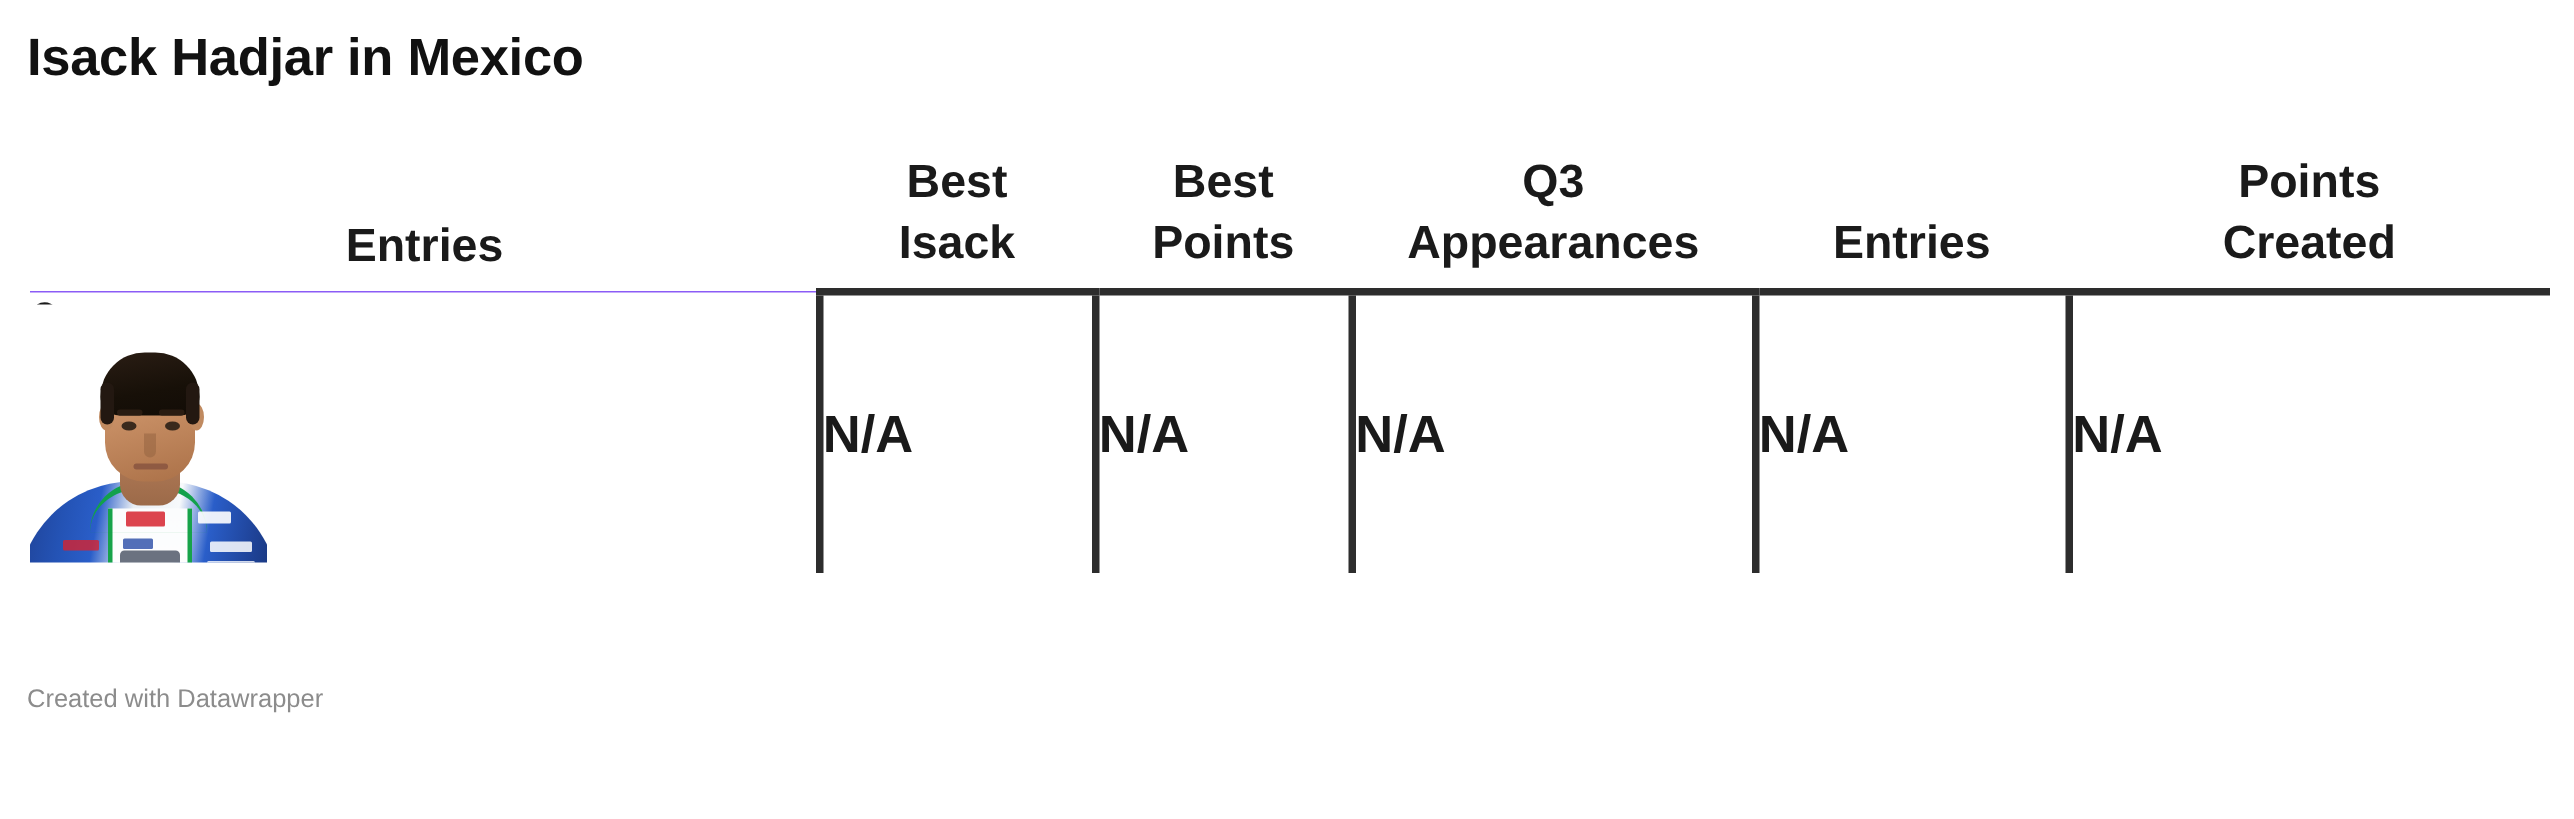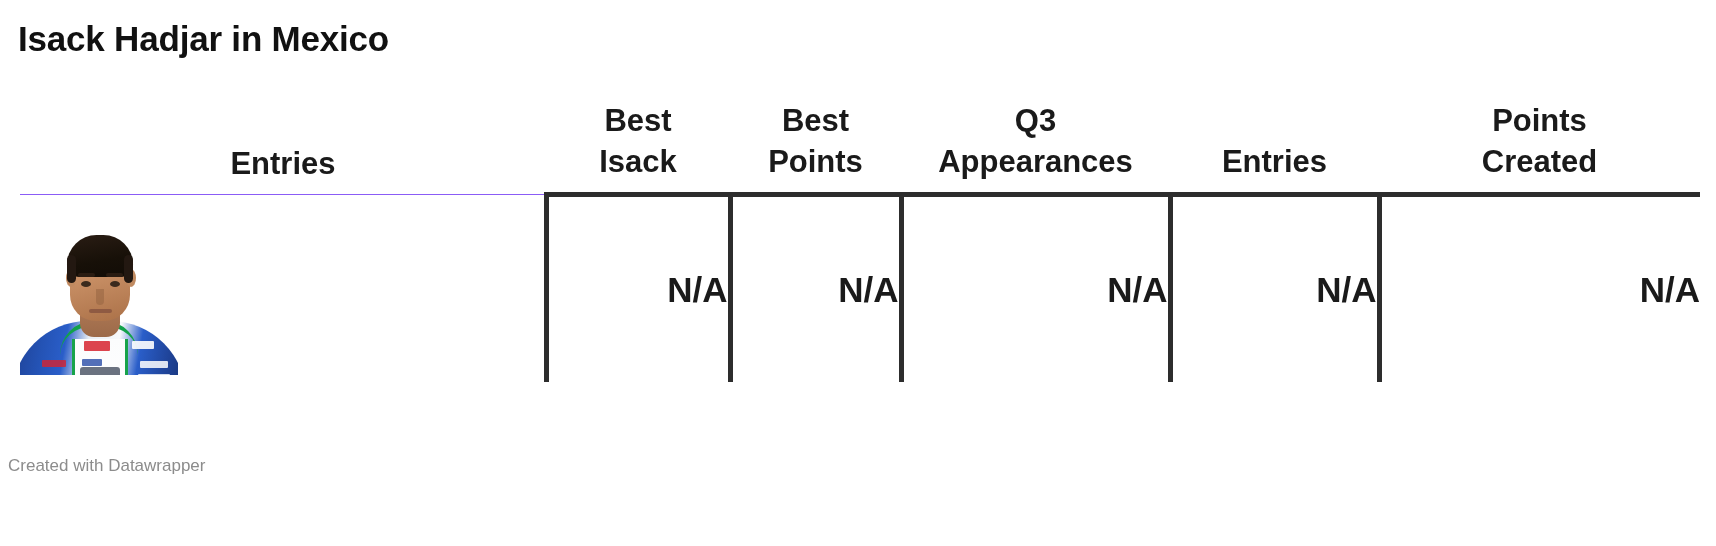--- a/index.html
+++ b/index.html
@@ -64,21 +64,21 @@
   }
 
   .stat-table thead th.col-photo {
     border-bottom: 1px solid #8b5cf6;
   }
 
   
   .stat-table tbody td {
     height: 185px;
     vertical-align: middle;
-    text-align: right;
+    text-align: left;
     font-size: 35px;
     font-weight: bold;
     color: #1a1a1a;
   }
 
   .stat-table tbody td.divider {
     border-left: 5px solid #2d2d2d;
   }
 
   .stat-table tbody td.col-photo {
@@ -237,21 +237,21 @@
     position: absolute;
     left: 69px; top: 106px;
     width: 23px; height: 4px;
     background: #8f5a42;
     border-radius: 3px;
   }
 
   
   .chart-footer {
     position: absolute;
-    left: 8px;
+    left: 18px;
     top: 455px;
     font-size: 17px;
     font-weight: normal;
     color: #8c8c8c;
     line-height: 22px;
     white-space: nowrap;
   }
 </style>
 </head>
 <body>

